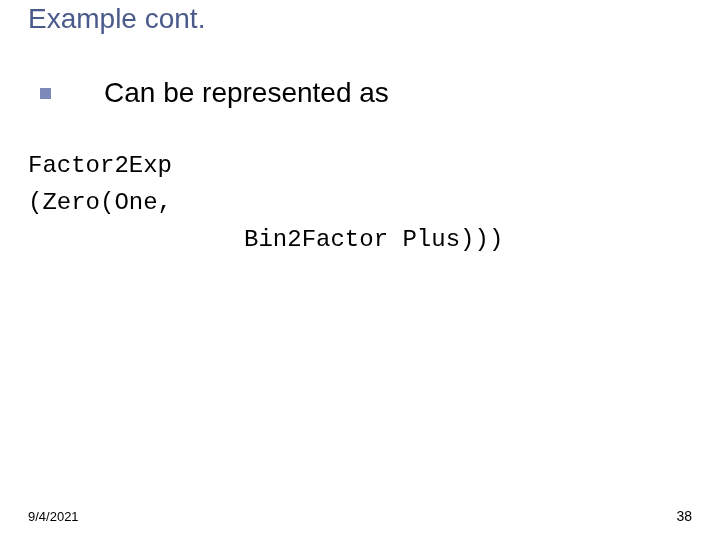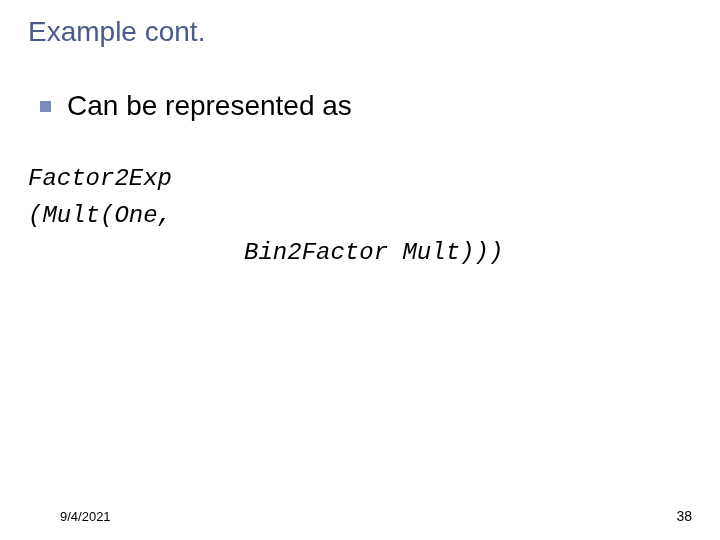--- a/index.html
+++ b/index.html
@@ -11,35 +11,36 @@
       width: 720px;
       height: 540px;
       background: #ffffff;
       font-family: Verdana, Geneva, sans-serif;
       position: relative;
       overflow: hidden;
     }
     .slide {
       width: 100%;
       height: 100%;
-      padding: 16px 28px;
+      padding: 3px 28px;
       position: relative;
     }
     .title {
       color: #4a5a8a;
       font-size: 28px;
       font-weight: 400;
       margin-bottom: 42px;
       font-family: Verdana, Geneva, sans-serif;
     }
     .bullet-row {
       display: flex;
       align-items: center;
       margin-left: 12px;
       margin-bottom: 38px;
+      gap: 37px;
     }
     .bullet-square {
       width: 11px;
       height: 11px;
       background: #7b8ab8;
       margin-right: 16px;
       flex-shrink: 0;
     }
     .bullet-text {
       font-size: 28px;
@@ -48,56 +49,54 @@
     }
     .code-block {
       font-family: "Courier New", Courier, monospace;
       font-size: 24px;
       color: #000000;
       line-height: 1.55;
       margin-left: 0px;
     }
     .code-line {
       white-space: pre;
-      font-style: italic;
     }
     .footer {
       position: absolute;
       bottom: 16px;
       left: 28px;
       right: 28px;
       display: flex;
       justify-content: space-between;
       align-items: flex-end;
       font-size: 13px;
       color: #000000;
       font-family: Arial, sans-serif;
     }
     .footer-date {
       font-size: 13px;
-      margin-left: 32px;
     }
     .footer-page {
       font-size: 14px;
     }
   </style>
 </head>
 <body>
 
 <div class="slide">
   <h1 class="title">Example cont.</h1>
 
   <div class="bullet-row">
     <span class="bullet-square"></span>
     <span class="bullet-text">Can be represented as</span>
   </div>
 
   <div class="code-block">
     <div class="code-line">Factor2Exp</div>
-    <div class="code-line">(Mult(One,</div>
-    <div class="code-line">               Bin2Factor Mult)))</div>
+    <div class="code-line">(Zero(One,</div>
+    <div class="code-line">               Bin2Factor Plus)))</div>
   </div>
 
   <div class="footer">
     <span class="footer-date">9/4/2021</span>
     <span class="footer-page">38</span>
   </div>
 </div>
 
 </body></html>

